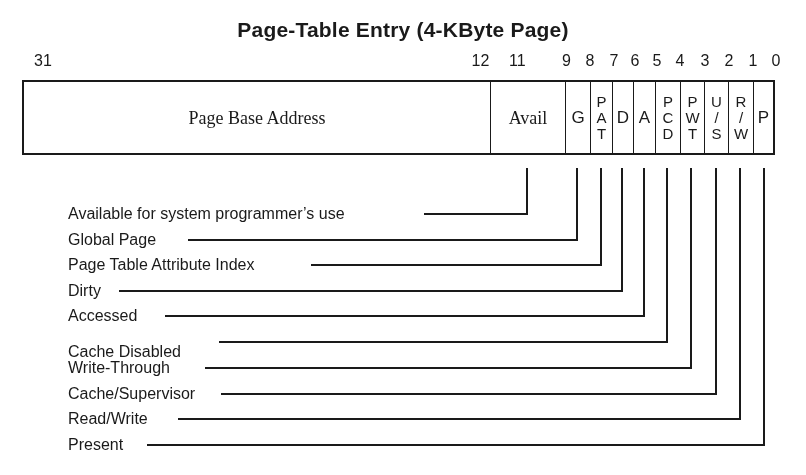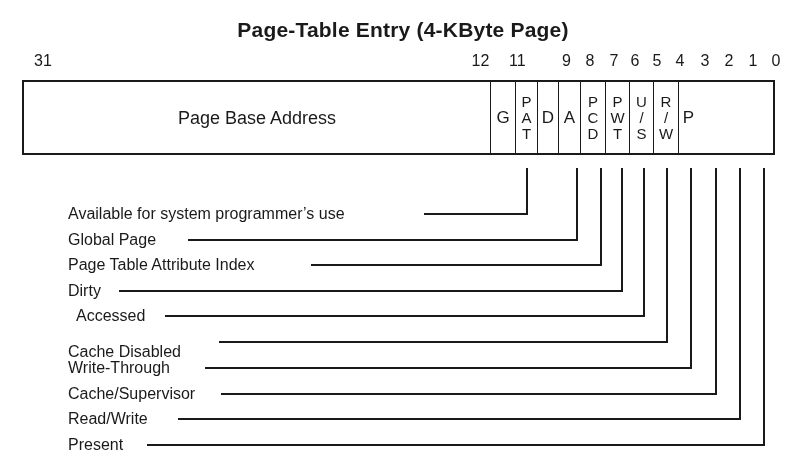--- a/index.html
+++ b/index.html
@@ -47,21 +47,21 @@
     border-right: 1px solid #1a1a1a;
     flex: none;
     display: flex;
     flex-direction: column;
     align-items: center;
     justify-content: center;
     text-align: center;
   }
   .cell:last-child { border-right: none; }
   .cell .line { font-size: 17px; line-height: 19px; }
-  .cell.wide .line { font-size: 18px; line-height: 20px; }
+  .cell.wide .line { font-size: 18px; line-height: 20px; font-family: Liberation Serif, serif; }
   .cell.stacked .line { font-size: 15px; line-height: 16px; }
   .v-line { position: absolute; width: 2px; background: #1a1a1a; }
   .h-line { position: absolute; height: 2px; background: #1a1a1a; }
   .legend-label {
     position: absolute;
     left: 68px;
     font-size: 16px;
     line-height: 24px;
     white-space: nowrap;
   }
@@ -82,20 +82,23 @@
       <div class="bitnum" style="left: 623px; width: 44px; text-align: center;">5</div>
       <div class="bitnum" style="left: 646px; width: 44px; text-align: center;">4</div>
       <div class="bitnum" style="left: 671px; width: 44px; text-align: center;">3</div>
       <div class="bitnum" style="left: 695px; width: 44px; text-align: center;">2</div>
       <div class="bitnum" style="left: 719px; width: 44px; text-align: center;">1</div>
       <div class="bitnum" style="left: 742px; width: 44px; text-align: center;">0</div>
     </div>
   <div id="entry-box" class="entry-box">
       <div class="cell wide" style="width: 467px;">
         <div class="line">Page Base Address</div>
+      </div>
+      <div class="cell wide" style="width: 75px;">
+        <div class="line">Avail</div>
       </div>
       <div class="cell letter" style="width: 25px;">
         <div class="line">G</div>
       </div>
       <div class="cell stacked" style="width: 22px;">
         <div class="line">P</div>
         <div class="line">A</div>
         <div class="line">T</div>
       </div>
       <div class="cell letter" style="width: 21px;">
@@ -148,20 +151,20 @@
       <div class="h-line" style="left: 178px; width: 563px; top: 418px;"></div>
       <div class="v-line" style="left: 739px; top: 168px; height: 252px;"></div>
       <div class="h-line" style="left: 147px; width: 618px; top: 444px;"></div>
       <div class="v-line" style="left: 763px; top: 168px; height: 278px;"></div>
     </div>
   <div id="legend">
       <div class="legend-label" style="top: 202px;">Available for system programmer’s use</div>
       <div class="legend-label" style="top: 228px;">Global Page</div>
       <div class="legend-label" style="top: 253px;">Page Table Attribute Index</div>
       <div class="legend-label" style="top: 279px;">Dirty</div>
-      <div class="legend-label" style="top: 304px; margin-left: 8px;">Accessed</div>
+      <div class="legend-label" style="top: 304px;">Accessed</div>
       <div class="legend-label" style="top: 340px;">Cache Disabled</div>
       <div class="legend-label" style="top: 356px;">Write-Through</div>
       <div class="legend-label" style="top: 382px;">Cache/Supervisor</div>
       <div class="legend-label" style="top: 407px;">Read/Write</div>
       <div class="legend-label" style="top: 433px;">Present</div>
     </div>
 </div>
 
 </body></html>

